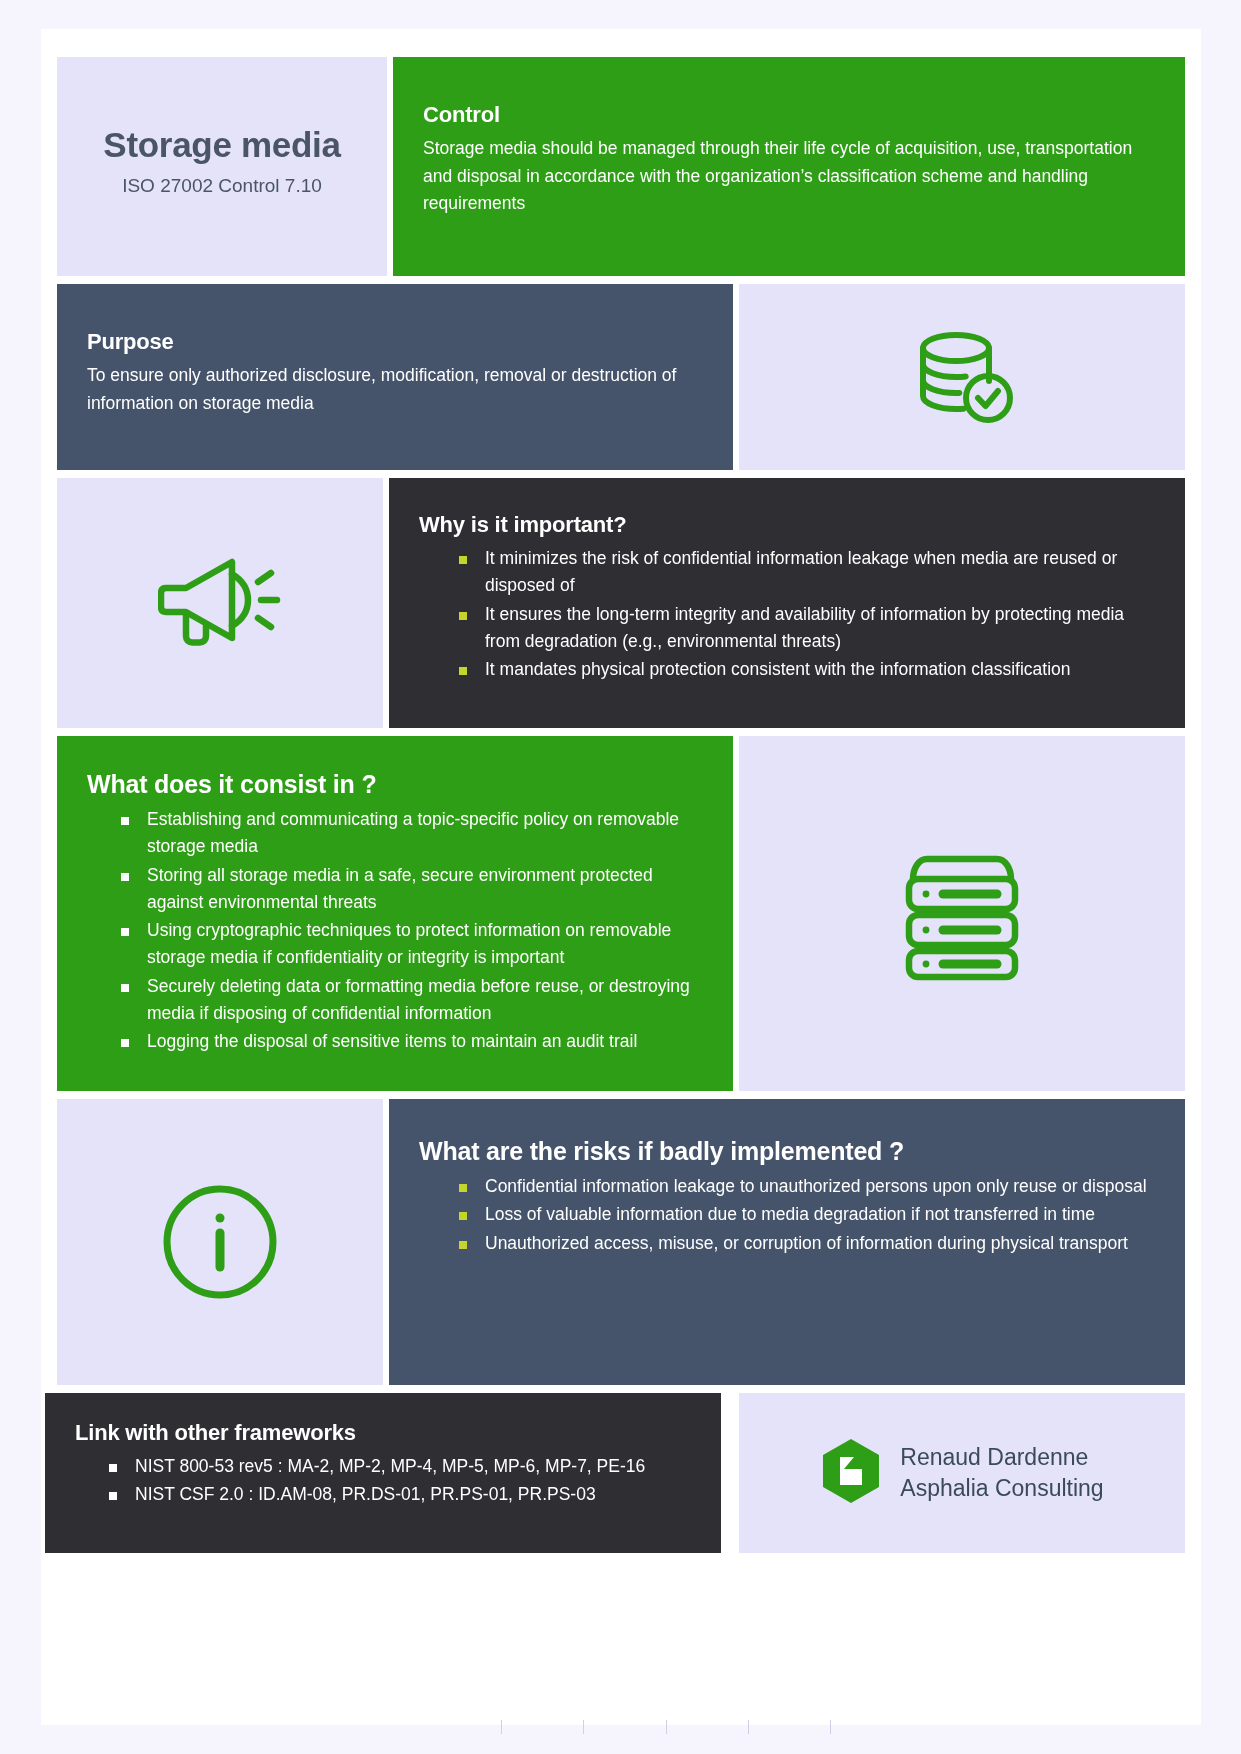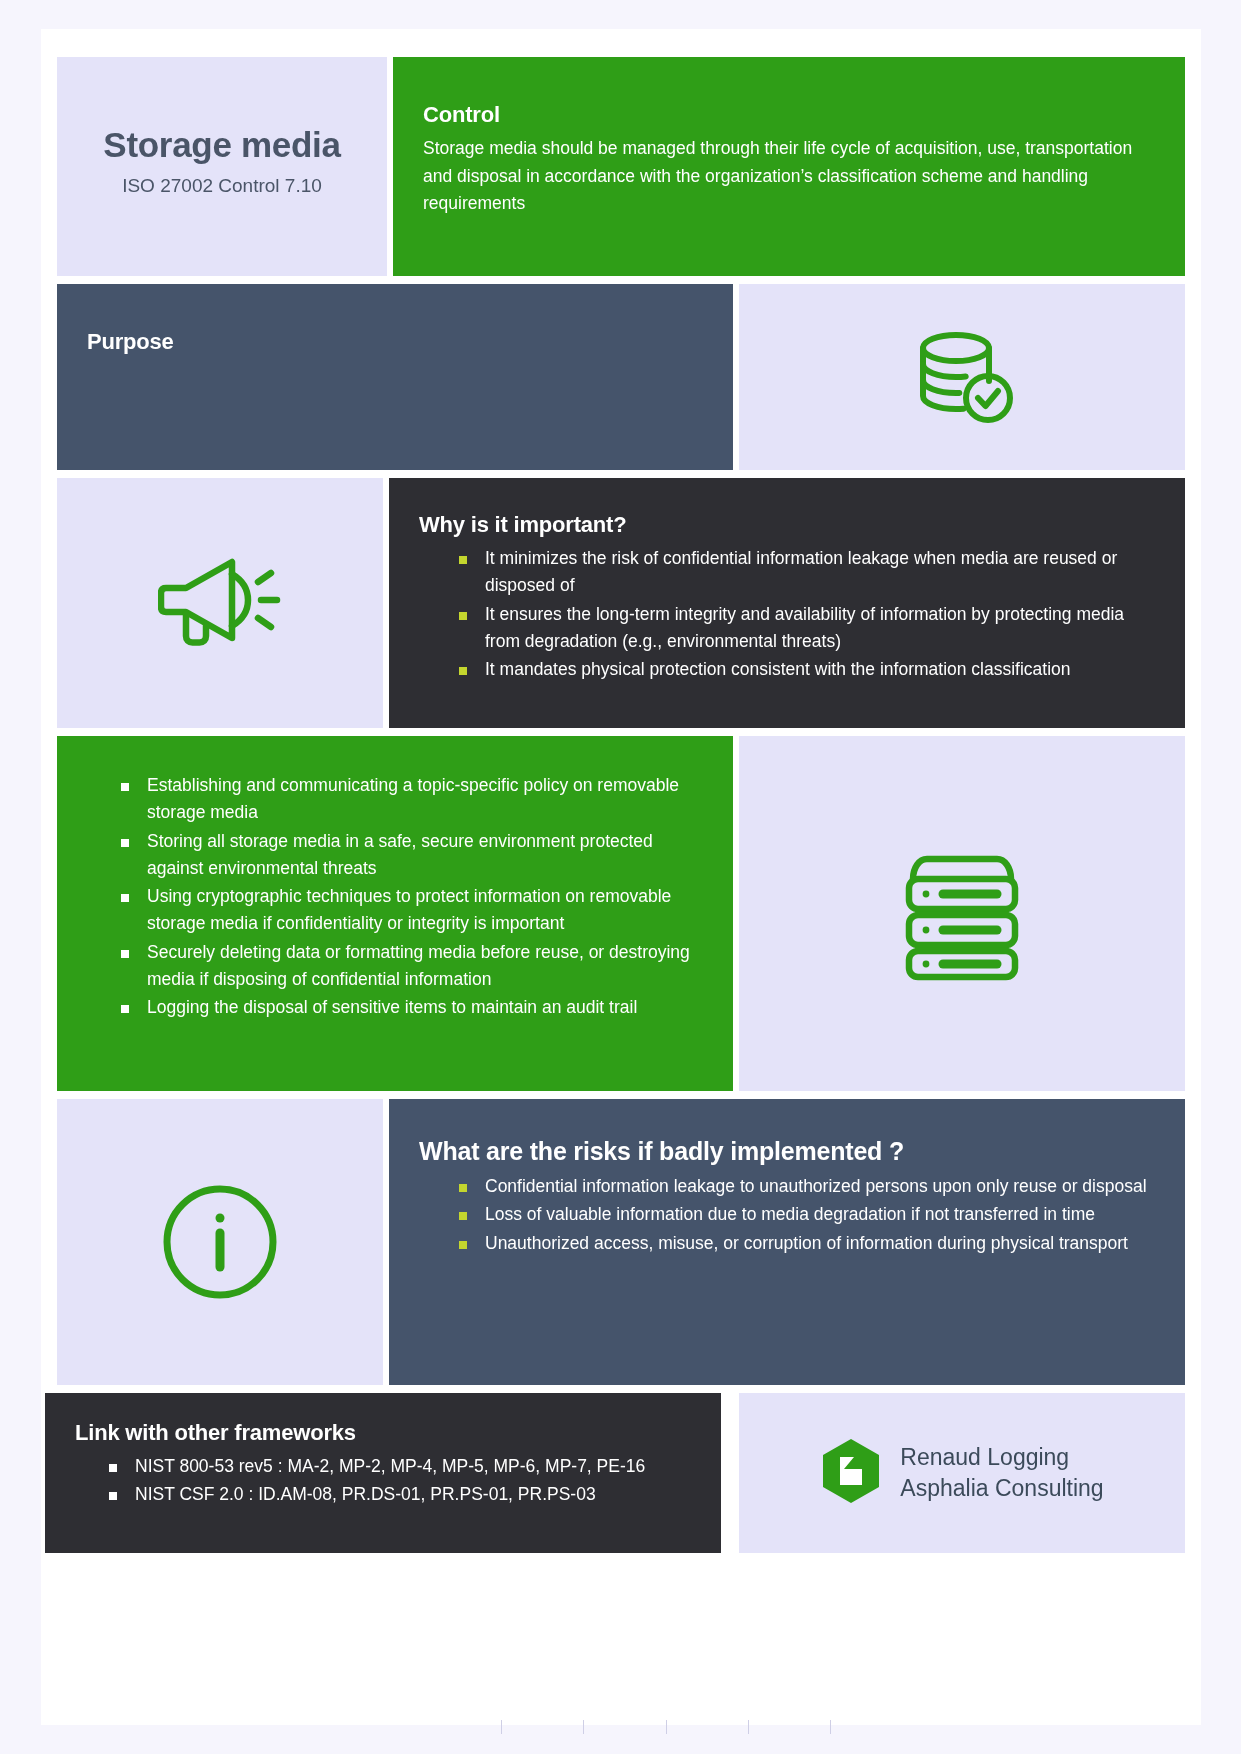--- a/index.html
+++ b/index.html
@@ -97,20 +97,21 @@
     </div>
   </div>
 
   <div class="grid green pad" style="left:352px; top:28px; width:792px; height:219px; padding-top:45px;">
     <h2>Control</h2>
     <p class="body">Storage media should be managed through their life cycle of acquisition, use, transportation and disposal in accordance with the organization’s classification scheme and handling requirements</p>
   </div>
 
   <div class="grid slate pad" style="left:16px; top:255px; width:676px; height:186px; padding-top:45px;">
     <h2>Purpose</h2>
+    <p class="body">To ensure only authorized disclosure, modification, removal or destruction of information on storage media</p>
   </div>
 
   <div class="grid lav iconbox" style="left:698px; top:255px; width:446px; height:186px;">
     <span>
       <svg width="112" height="104" viewBox="0 0 112 104" fill="none" stroke="#2f9e17" stroke-width="6" stroke-linecap="round" stroke-linejoin="round">
         <ellipse cx="50" cy="23" rx="33" ry="13"></ellipse>
         <path d="M17 23 v48 c0 7.2 14.8 13 33 13 2.6 0 5.2-.12 7.6-.35"></path>
         <path d="M83 23 v33"></path>
         <path d="M17 39 c0 7.2 14.8 13 33 13 3.4 0 6.7-.2 9.7-.57"></path>
         <path d="M17 55 c0 7.2 14.8 13 33 13 1.1 0 2.2-.02 3.3-.06"></path>
@@ -136,20 +137,21 @@
   <div class="grid dark pad" style="left:348px; top:449px; width:796px; height:250px; padding-top:34px;">
     <h2>Why is it important?</h2>
     <ul class="bullets">
       <li>It minimizes the risk of confidential information leakage when media are reused or disposed of</li>
       <li>It ensures the long-term integrity and availability of information by protecting media from degradation (e.g., environmental threats)</li>
       <li>It mandates physical protection consistent with the information classification</li>
     </ul>
   </div>
 
   <div class="grid green pad" style="left:16px; top:707px; width:676px; height:355px; padding-top:34px;">
+    <h2 class="big">What does it consist in ?</h2>
     <ul class="bullets white-bul tight">
       <li>Establishing and communicating a topic-specific policy on removable storage media</li>
       <li>Storing all storage media in a safe, secure environment protected against environmental threats</li>
       <li>Using cryptographic techniques to protect information on removable storage media if confidentiality or integrity is important</li>
       <li>Securely deleting data or formatting media before reuse, or destroying media if disposing of confidential information</li>
       <li>Logging the disposal of sensitive items to maintain an audit trail</li>
     </ul>
   </div>
 
   <div class="grid lav iconbox" style="left:698px; top:707px; width:446px; height:355px;">
@@ -198,21 +200,21 @@
 
   <div class="grid lav" style="left:698px; top:1364px; width:446px; height:160px;">
     <div class="logo-wrap">
       <span>
         <svg width="62" height="68" viewBox="0 0 62 68">
           <polygon points="31,2 59,18 59,50 31,66 3,50 3,18" fill="#2f9e17"></polygon>
           <path d="M20 48 L20 20 L34 20 L24 32 L42 32 L42 48 Z" fill="#ffffff"></path>
         </svg>
       </span>
       <div class="logo-text">
-        <div>Renaud Logging</div>
+        <div>Renaud Dardenne</div>
         <div>Asphalia Consulting</div>
       </div>
     </div>
   </div>
 
   <div class="bottom-rule">
     <span></span>
         <span></span>
         <span></span>
         <span></span>

